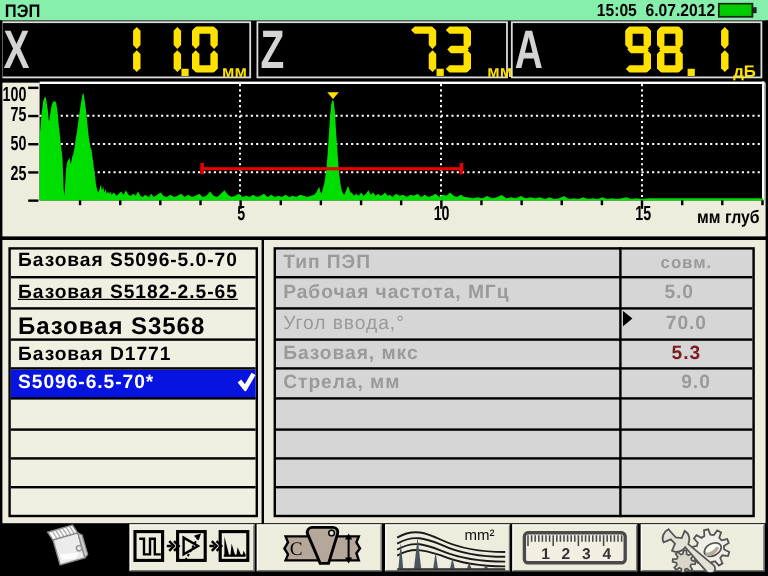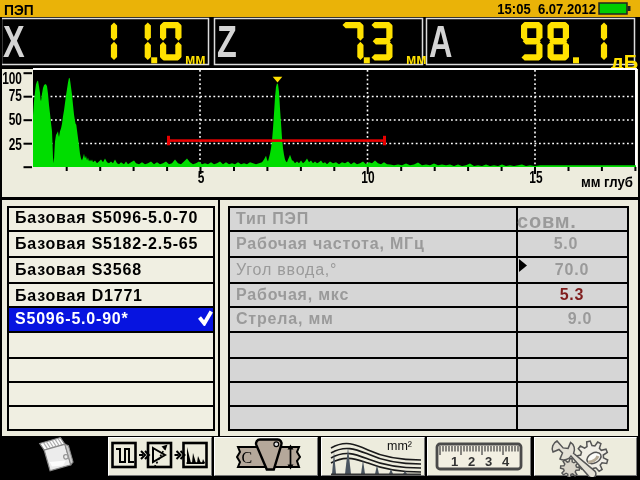--- a/index.html
+++ b/index.html
@@ -1,21 +1,21 @@
 <!DOCTYPE html>
 <html><head><meta charset="utf-8"><style>
 * { margin:0; padding:0; box-sizing:border-box; }
 body { width:640px; height:480px; position:relative; overflow:hidden;
   background:#edecdd; font-family:"Liberation Sans",sans-serif; }
 .abs { position:absolute; }
 .axn { text-align:right; font-size:17px; font-weight:bold; transform:scaleX(0.70); transform-origin:100% 50%; }
 .axn2 { text-align:center; font-size:17px; font-weight:bold; transform:scaleX(0.70); transform-origin:50% 50%; }
 </style></head><body>
 
-<div class="abs" style="left:0;top:0;width:640px;height:17px;background:#eab308;">
+<div class="abs" style="left:0;top:0;width:640px;height:17px;background:#86efac;">
   <div class="abs" style="left:4px;top:1px;font-size:15px;color:#000;font-weight:bold;transform:scaleX(0.92);transform-origin:0 50%;">ПЭП</div>
   <div class="abs" style="left:380px;top:1px;width:216px;text-align:right;font-size:14.5px;color:#000;font-weight:bold;transform:scaleX(0.9);transform-origin:100% 50%;">15:05&nbsp; 6.07.2012</div>
   <svg class="abs" style="left:598px;top:2px" width="34" height="13">
     <rect x="1" y="1" width="28" height="11" fill="#00cc00" stroke="#222" stroke-width="1.5"></rect>
     <rect x="29.5" y="4" width="3" height="5" fill="#222"></rect>
   </svg>
 </div>
 
 <div class="abs" style="left:0;top:17px;width:640px;height:51.5px;background:#000;"></div>
 <svg class="abs" style="left:0;top:0" width="640" height="66">
@@ -58,21 +58,21 @@
     <polygon points="549.2,41.2 552.3,38.1 564.2,38.1 567.3,41.2 564.2,44.4 552.3,44.4" fill="#ffe100"></polygon>
     <rect x="573" y="57.3" width="6.0" height="6.0" fill="#ffe100"></rect>
     <polygon points="604.0,22.5 607.1,25.6 607.1,37.6 604.0,40.8 600.9,37.6 600.9,25.6" fill="#ffe100"></polygon>
     <polygon points="604.0,41.8 607.1,44.9 607.1,56.9 604.0,60.0 600.9,56.9 600.9,44.9" fill="#ffe100"></polygon>
 </svg>
 <div class="abs" style="left:3px;top:21px;width:40px;height:42px;color:#d4d4d4;font-size:45px;font-weight:bold;transform:scaleX(0.72);transform-origin:0 0;line-height:42px;">X</div>
 <div class="abs" style="left:217px;top:21px;width:40px;height:42px;color:#d4d4d4;font-size:45px;font-weight:bold;transform:scaleX(0.72);transform-origin:0 0;line-height:42px;">Z</div>
 <div class="abs" style="left:429px;top:21px;width:40px;height:42px;color:#d4d4d4;font-size:45px;font-weight:bold;transform:scaleX(0.72);transform-origin:0 0;line-height:42px;">A</div>
 <div class="abs" style="left:185px;top:51px;font-size:14px;font-weight:bold;color:#ffe100;">мм</div>
 <div class="abs" style="left:406px;top:51px;font-size:14px;font-weight:bold;color:#ffe100;">мм</div>
-<div class="abs" style="left:611px;top:51px;font-size:20px;font-weight:bold;color:#ffe100;">дБ</div>
+<div class="abs" style="left:611px;top:51px;font-size:14px;font-weight:bold;color:#ffe100;">дБ</div>
 
 <div class="abs" style="left:0;top:68.5px;width:640px;height:128.5px;background:#edecdd;"></div>
 <div class="abs" style="left:33px;top:68px;width:604px;height:99px;background:#000;border-top:2px solid #fff;border-right:2px solid #fff;"></div>
 <svg class="abs" style="left:0;top:0" width="640" height="200">
 
   <g stroke="#fff" stroke-width="1.6" stroke-dasharray="1.8,2.6">
     <line x1="33" y1="96.5" x2="635" y2="96.5"></line>
     <line x1="33" y1="120" x2="635" y2="120"></line>
     <line x1="33" y1="143.5" x2="635" y2="143.5"></line>
     <line x1="200" y1="70" x2="200" y2="167"></line>
@@ -126,44 +126,44 @@
 <div class="abs" style="left:9px;top:308px;width:204px;height:24px;background:#0714e0;"></div>
 <div class="abs" style="left:9px;top:230px;width:204px;height:2px;background:#000;"></div>
 <div class="abs" style="left:9px;top:256px;width:204px;height:2px;background:#000;"></div>
 <div class="abs" style="left:9px;top:282px;width:204px;height:2px;background:#000;"></div>
 <div class="abs" style="left:9px;top:306px;width:204px;height:2px;background:#000;"></div>
 <div class="abs" style="left:9px;top:331px;width:204px;height:2px;background:#000;"></div>
 <div class="abs" style="left:9px;top:357px;width:204px;height:2px;background:#000;"></div>
 <div class="abs" style="left:9px;top:381px;width:204px;height:2px;background:#000;"></div>
 <div class="abs" style="left:9px;top:405px;width:204px;height:2px;background:#000;"></div>
 <div class="abs" style="left:15px;top:209px;font-size:16px;font-weight:bold;letter-spacing:0.8px;">Базовая S5096-5.0-70</div>
-<div class="abs" style="left:15px;top:235px;font-size:16px;font-weight:bold;letter-spacing:0.8px;">Базовая S5182-2.5-65</div>
-<div class="abs" style="left:15px;top:261px;font-size:16px;font-weight:bold;letter-spacing:0.8px;">Базовая S3568</div>
+<div class="abs" style="left:15px;top:235px;font-size:16px;font-weight:bold;letter-spacing:0.8px;text-decoration:underline;">Базовая S5182-2.5-65</div>
+<div class="abs" style="left:15px;top:261px;font-size:20px;font-weight:bold;letter-spacing:0.8px;">Базовая S3568</div>
 <div class="abs" style="left:15px;top:286.5px;font-size:16px;font-weight:bold;letter-spacing:0.8px;">Базовая D1771</div>
-<div class="abs" style="left:15px;top:310px;font-size:16px;font-weight:bold;letter-spacing:0.8px;color:#fff;">S5096-5.0-90*</div>
+<div class="abs" style="left:15px;top:310px;font-size:16px;font-weight:bold;letter-spacing:0.8px;color:#fff;">S5096-6.5-70*</div>
 <svg class="abs" style="left:196px;top:308px" width="18" height="18">
   <polyline points="3.5,9.5 8.3,15.5 15.3,3.5" fill="none" stroke="#fff" stroke-width="3.8"></polyline>
 </svg>
 
 <div class="abs" style="left:228px;top:206px;width:401px;height:225px;background:#d6d6d6;border:2px solid #000;"></div>
 <div class="abs" style="left:515.5px;top:206px;width:2px;height:225px;background:#000;"></div>
 <div class="abs" style="left:230px;top:230px;width:397px;height:2px;background:#000;"></div>
 <div class="abs" style="left:230px;top:256px;width:397px;height:2px;background:#000;"></div>
 <div class="abs" style="left:230px;top:282px;width:397px;height:2px;background:#000;"></div>
 <div class="abs" style="left:230px;top:306px;width:397px;height:2px;background:#000;"></div>
 <div class="abs" style="left:230px;top:331px;width:397px;height:2px;background:#000;"></div>
 <div class="abs" style="left:230px;top:357px;width:397px;height:2px;background:#000;"></div>
 <div class="abs" style="left:230px;top:381px;width:397px;height:2px;background:#000;"></div>
 <div class="abs" style="left:230px;top:405px;width:397px;height:2px;background:#000;"></div>
 <div class="abs" style="left:236px;top:209.5px;font-size:16px;font-weight:bold;letter-spacing:0.8px;color:#9a9a9a;">Тип ПЭП</div>
 <div class="abs" style="left:236px;top:235px;font-size:16px;font-weight:bold;letter-spacing:0.8px;color:#9a9a9a;">Рабочая частота, МГц</div>
 <div class="abs" style="left:236px;top:261px;font-size:16px;font-weight:normal;letter-spacing:0.8px;color:#9a9a9a;">Угол ввода,°</div>
-<div class="abs" style="left:236px;top:285.5px;font-size:16px;font-weight:bold;letter-spacing:0.8px;color:#9a9a9a;">Рабочая, мкс</div>
+<div class="abs" style="left:236px;top:285.5px;font-size:16px;font-weight:bold;letter-spacing:0.8px;color:#9a9a9a;">Базовая, мкс</div>
 <div class="abs" style="left:236px;top:310px;font-size:16px;font-weight:bold;letter-spacing:0.8px;color:#9a9a9a;">Стрела, мм</div>
-<div class="abs" style="left:517px;top:209.5px;width:120px;text-align:left;font-size:20px;font-weight:bold;letter-spacing:0.8px;color:#9a9a9a;">совм.</div>
+<div class="abs" style="left:517px;top:209.5px;width:110px;text-align:center;font-size:14px;font-weight:bold;letter-spacing:0.8px;color:#9a9a9a;">совм.</div>
 <div class="abs" style="left:517px;top:235px;width:98px;text-align:center;font-size:16px;font-weight:bold;letter-spacing:0.8px;color:#9a9a9a;">5.0</div>
 <div class="abs" style="left:517px;top:261px;width:110px;text-align:center;font-size:16px;font-weight:bold;letter-spacing:0.8px;color:#9a9a9a;">70.0</div>
 <div class="abs" style="left:517px;top:285.5px;width:110px;text-align:center;font-size:16px;font-weight:bold;letter-spacing:0.8px;color:#7f1d1d;">5.3</div>
 <div class="abs" style="left:517px;top:310px;width:126px;text-align:center;font-size:16px;font-weight:bold;letter-spacing:0.8px;color:#9a9a9a;">9.0</div>
 <svg class="abs" style="left:519px;top:259px" width="10" height="14">
   <polygon points="0,0 8,6.5 0,13" fill="#000"></polygon>
 </svg>
 
 <div class="abs" style="left:0;top:436px;width:640px;height:44px;background:#000;"></div>
 <div class="abs" style="left:1px;top:437px;width:104px;height:39px;background:#000;"></div>

